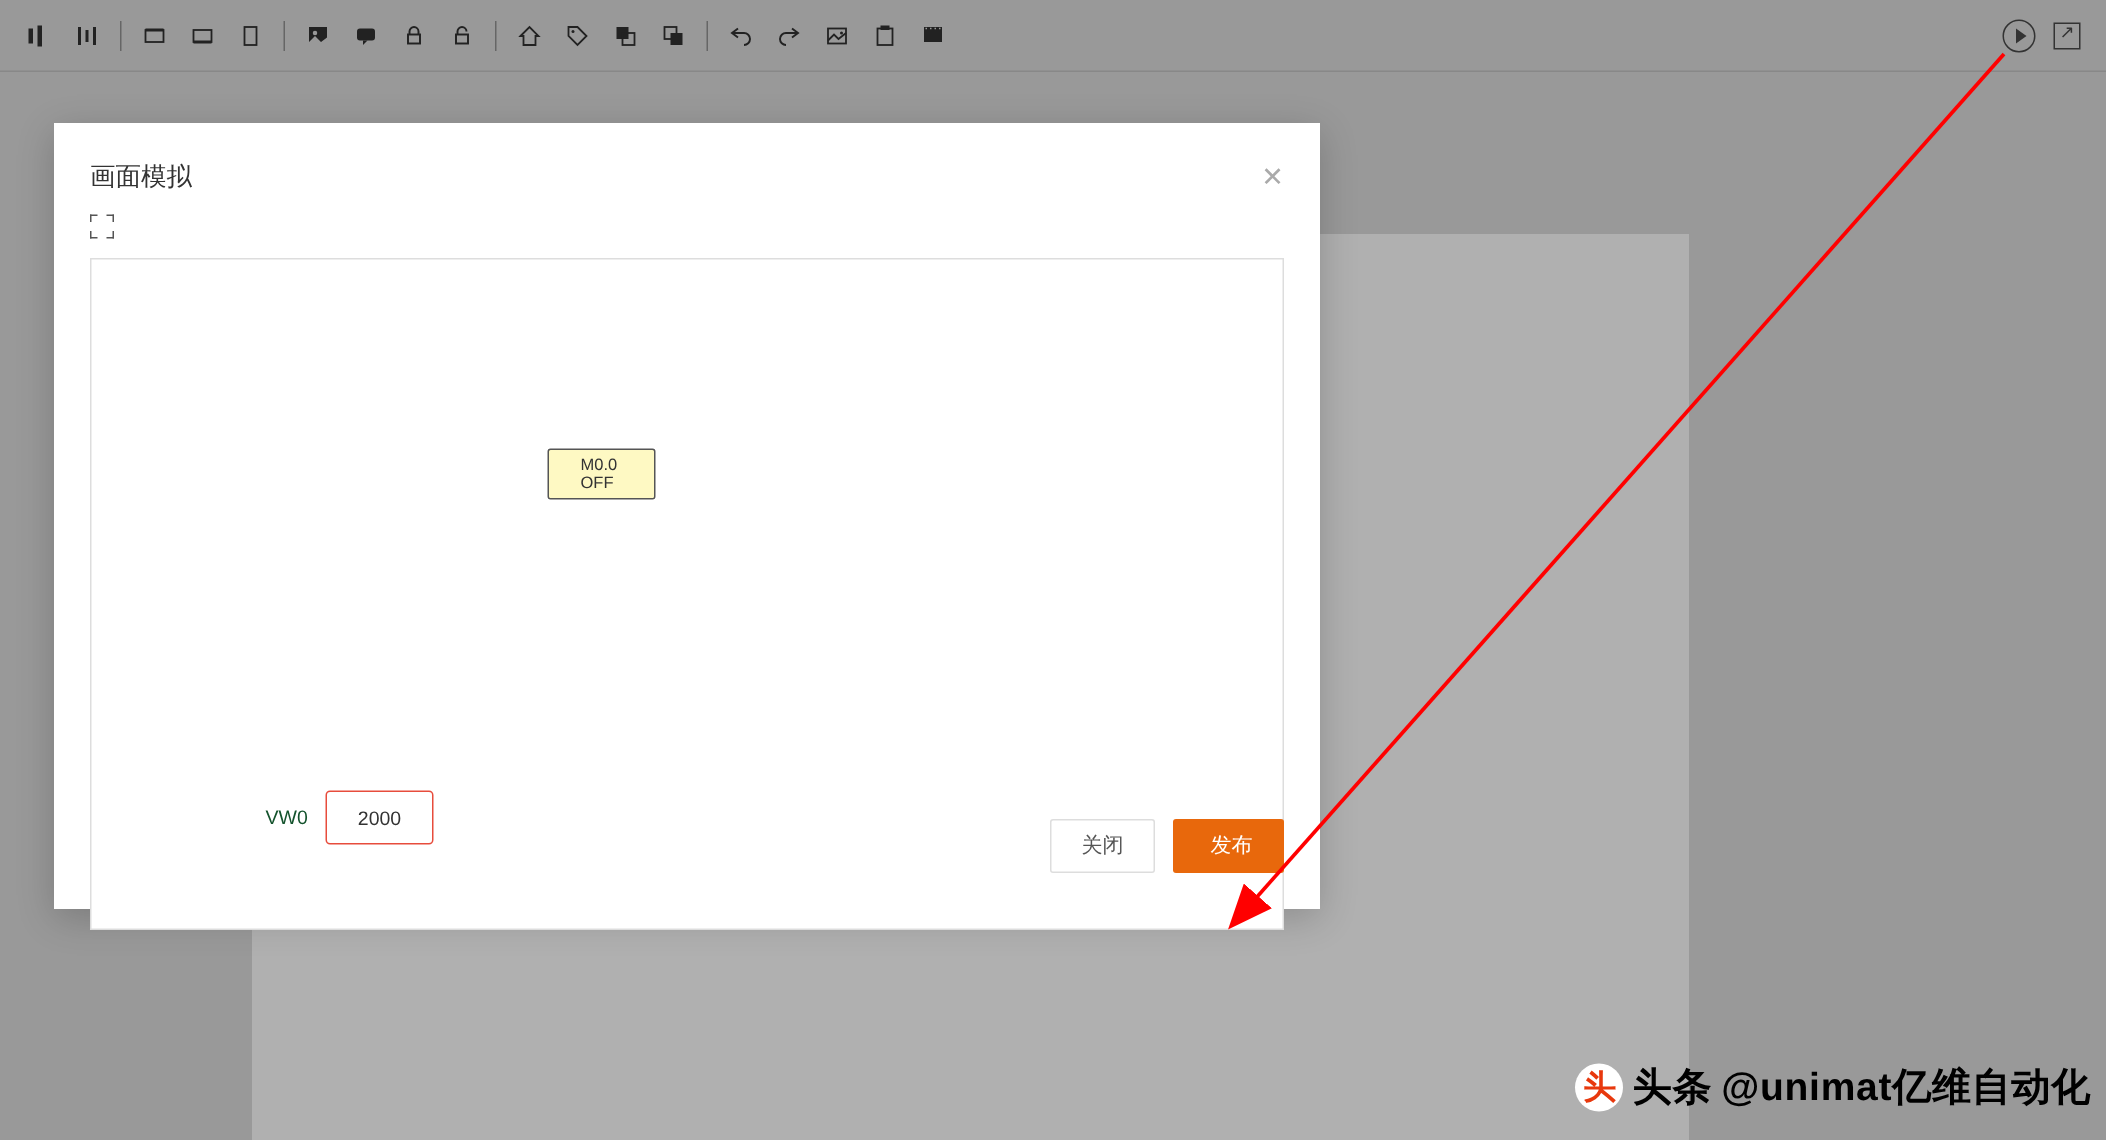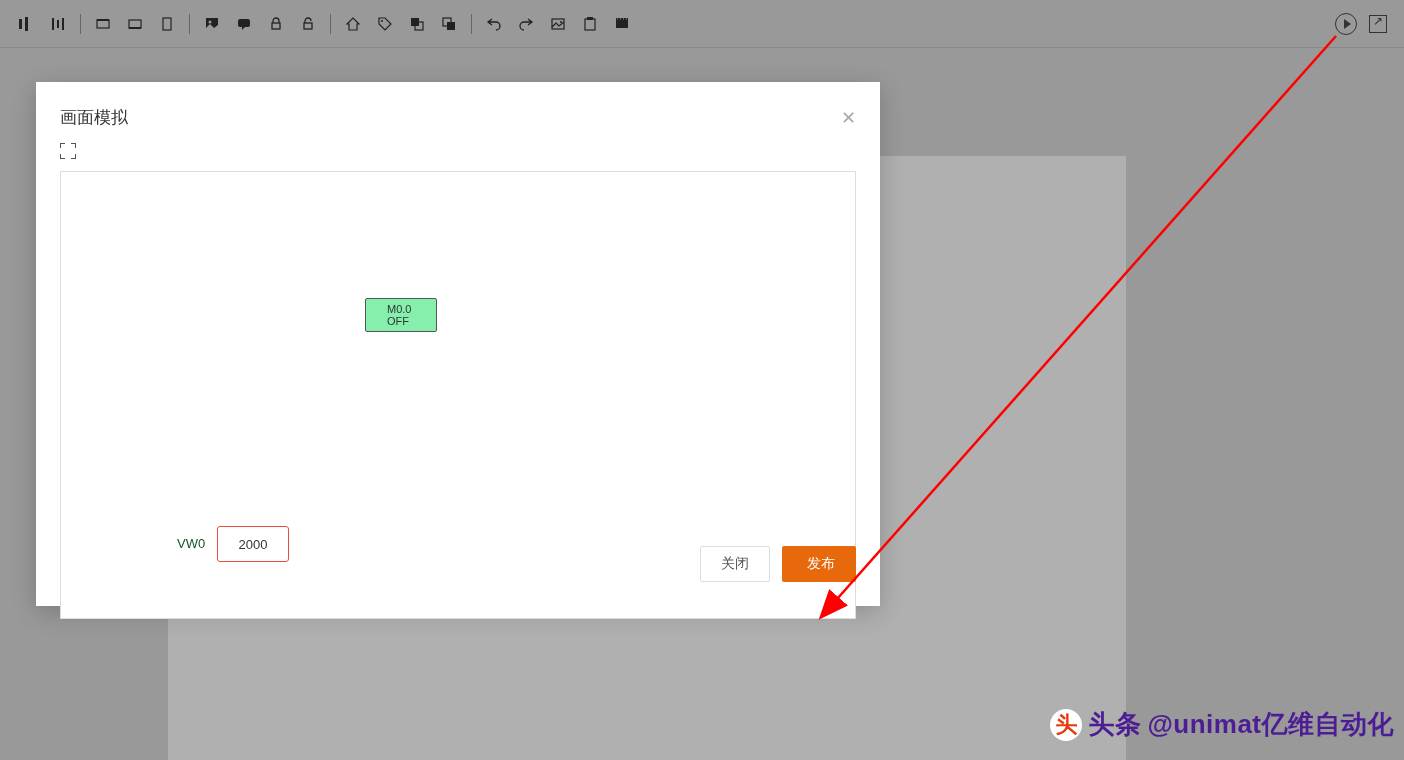--- a/index.html
+++ b/index.html
@@ -125,21 +125,21 @@
       border: 1px solid #ddd;
       position: relative;
       background: #fff;
     }
     .hmi-button {
       position: absolute;
       top: 126px;
       left: 304px;
       width: 72px;
       height: 34px;
-      background: #86efac;
+      background: #fef9c3;
       border: 1px solid #555;
       border-radius: 2px;
       display: flex;
       align-items: center;
       justify-content: center;
       font-size: 11px;
       color: #333;
       cursor: pointer;
       padding-left: 21px;
     }
@@ -210,21 +210,21 @@
       display: flex; align-items: center; justify-content: center;
       font-size: 22px;
       color: #e8380d;
       font-weight: bold;
       margin-right: 6px;
       font-family: "SimSun", serif;
     }
     .wm-text {
       font-size: 26px;
       font-weight: 600;
-      color: #4c1d95;
+      color: #000000;
       letter-spacing: 0.5px;
     }
   </style>
 </head>
 <body>
 
 <div class="toolbar">
   <div class="toolbar-item">
       <svg width="16" height="16" viewBox="0 0 16 16">
         <rect x="1" y="3" width="3" height="10" fill="#222"></rect>

